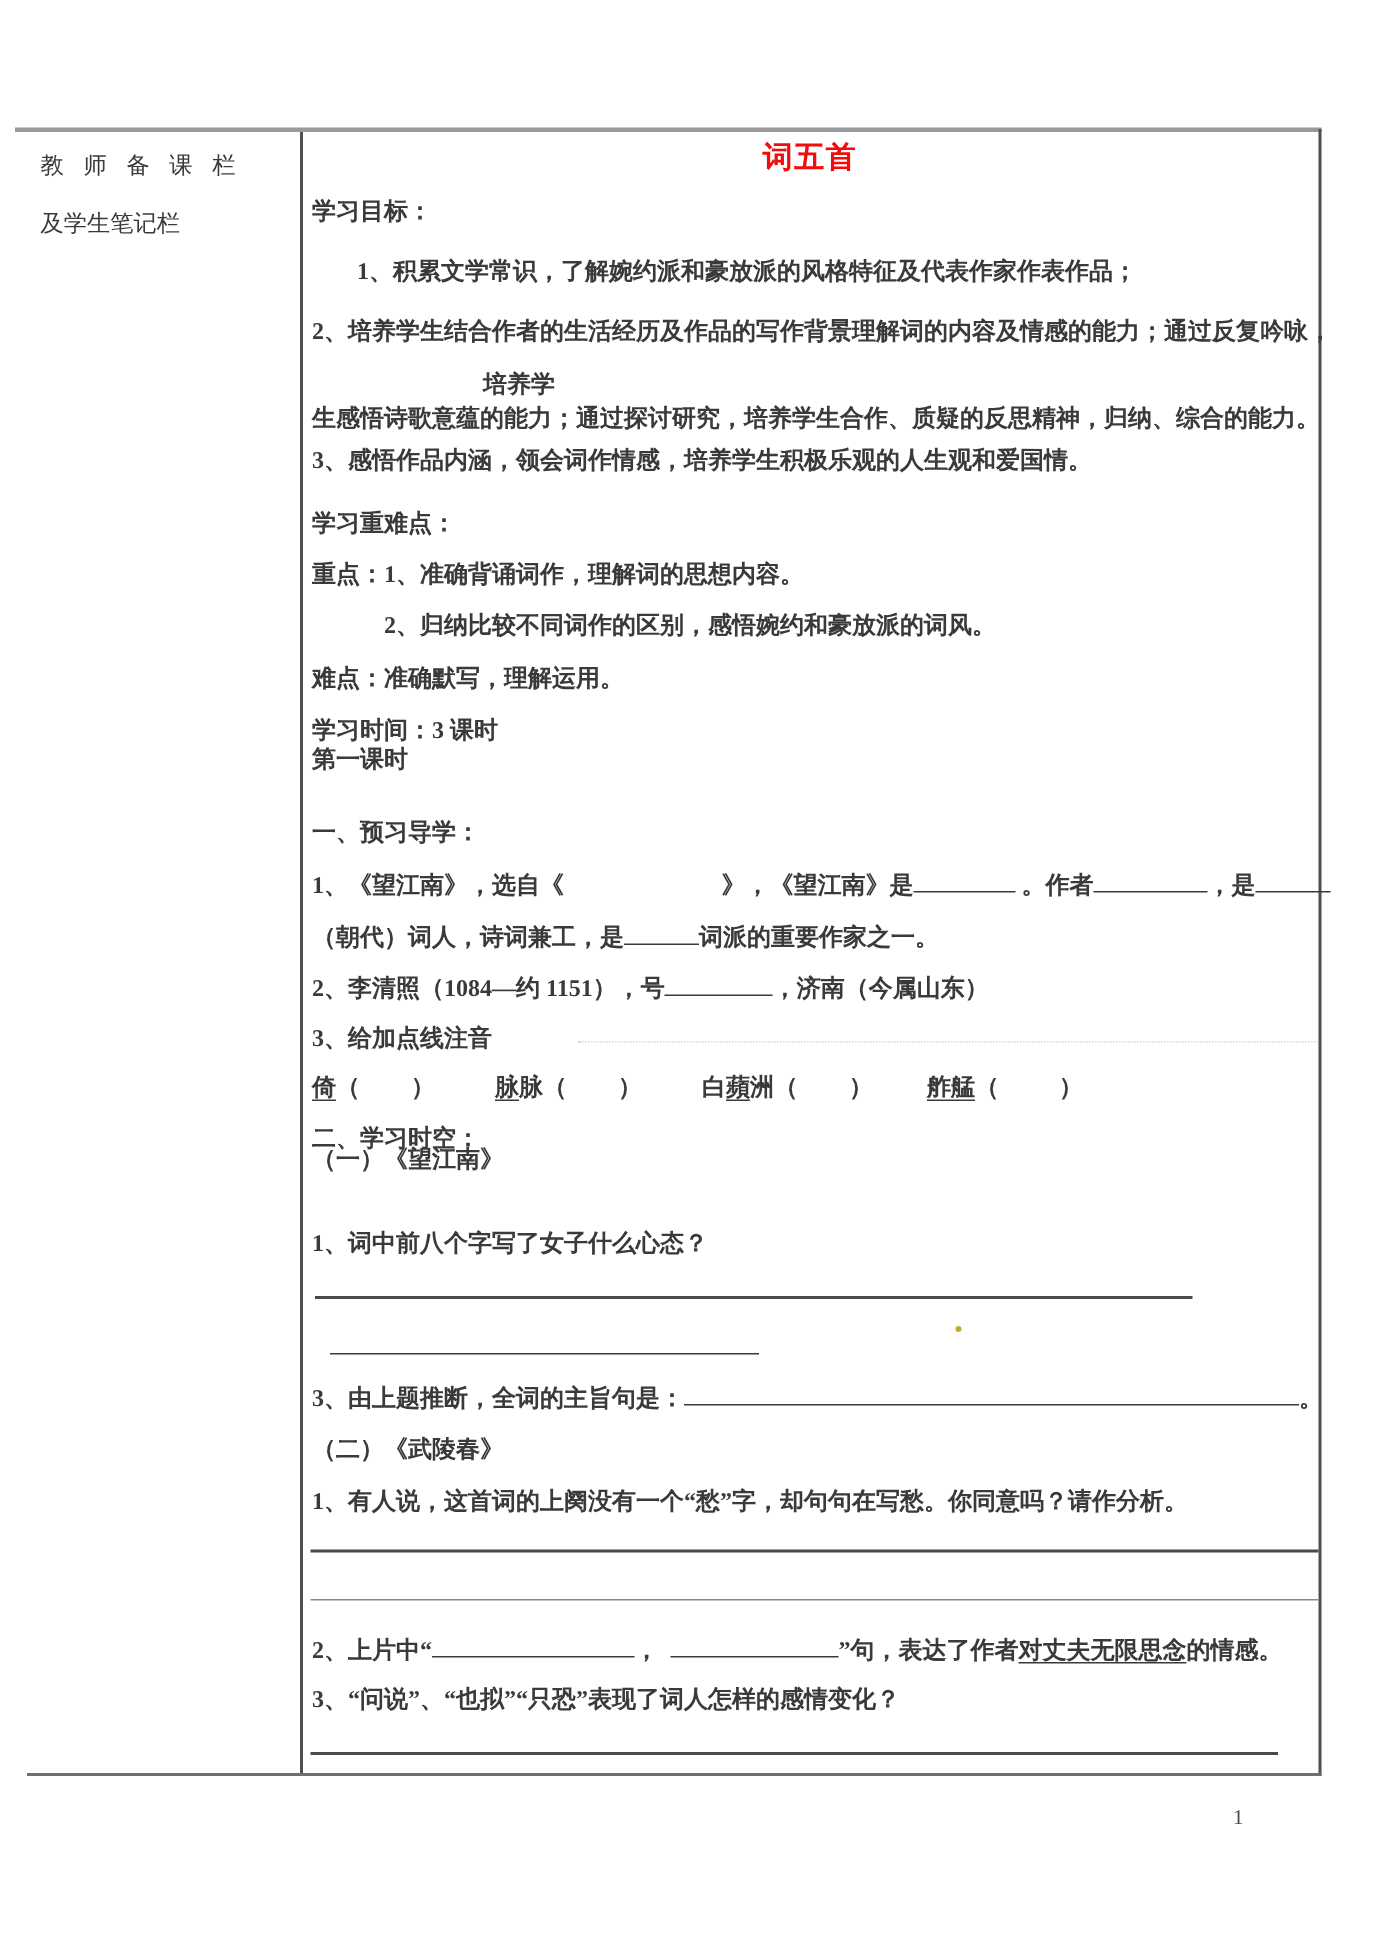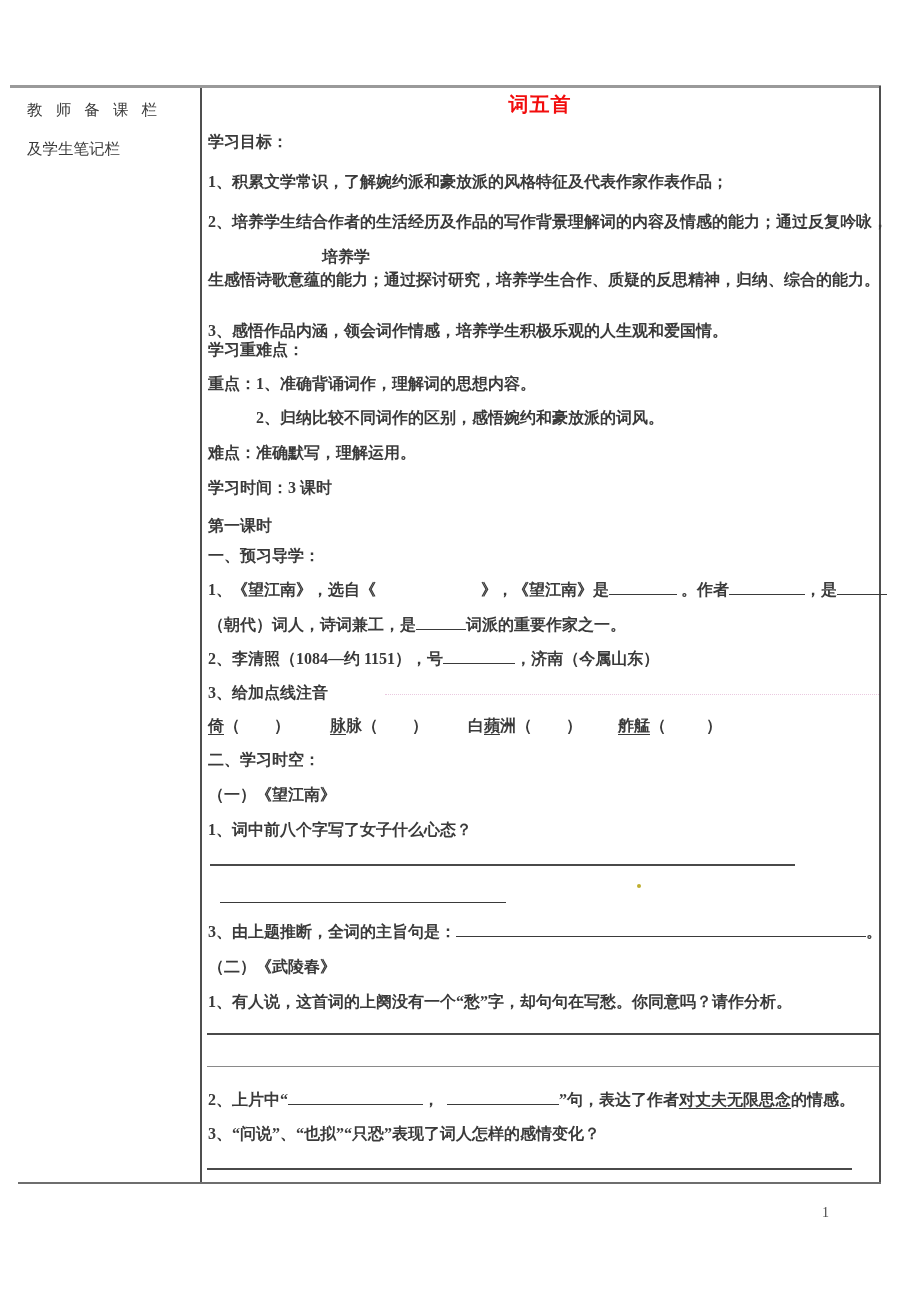--- a/index.html
+++ b/index.html
@@ -39,39 +39,39 @@
 <div class="abs col-divider"></div>
 <div class="abs bottom-border"></div>
 
 <div class="abs leftcol-1">教 师 备 课 栏</div>
 <div class="abs leftcol-2">及学生笔记栏</div>
 
 <div class="abs doc-title">词五首</div>
 
 <div id="content-lines">
     <div class="line" style="top: 132px;"><span>学习目标：</span></div>
-    <div class="line" style="top: 172px;"><span>1、积累文学常识，了解婉约派和豪放派的风格特征及代表作家作表作品；</span></div>
+    <div class="line" style="top: 172px; margin-left: 30px;"><span>1、积累文学常识，了解婉约派和豪放派的风格特征及代表作家作表作品；</span></div>
     <div class="line" style="top: 212px; text-align: right;"><span>2、培养学生结合作者的生活经历及作品的写作背景理解词的内容及情感的能力；通过反复吟咏，</span></div>
     <div class="line" style="top: 247px; left: 322px;"><span>培养学</span></div>
     <div class="line" style="top: 270px;"><span>生感悟诗歌意蕴的能力；通过探讨研究，培养学生合作、质疑的反思精神，归纳、综合的能力。</span></div>
-    <div class="line" style="top: 321px;"><span>3、感悟作品内涵，领会词作情感，培养学生积极乐观的人生观和爱国情。</span></div>
+    <div class="line" style="top: 298px;"><span>3、感悟作品内涵，领会词作情感，培养学生积极乐观的人生观和爱国情。</span></div>
     <div class="line" style="top: 340px;"><span>学习重难点：</span></div>
     <div class="line" style="top: 374px;"><span>重点：1、准确背诵词作，理解词的思想内容。</span></div>
     <div class="line" style="top: 408px; left: 256px;"><span>2、归纳比较不同词作的区别，感悟婉约和豪放派的词风。</span></div>
     <div class="line" style="top: 443px;"><span>难点：准确默写，理解运用。</span></div>
     <div class="line" style="top: 478px; text-align: right;"><span>学习时间：3 课时</span></div>
-    <div class="line" style="top: 516px;"><span>第一课时</span></div>
+    <div class="line" style="top: 497px;"><span>第一课时</span></div>
     <div class="line" style="top: 546px;"><span>一、预习导学：</span></div>
     <div class="line" style="top: 580px;"><span>1、《望江南》，选自《</span><span class="gap" style="width: 105px;"></span><span>》，《望江南》是</span><span class="blank" style="width: 68px;"></span><span> 。作者</span><span class="blank" style="width: 76px;"></span><span>，是</span><span class="blank" style="width: 50px;"></span></div>
     <div class="line" style="top: 615px;"><span>（朝代）词人，诗词兼工，是</span><span class="blank" style="width: 50px;"></span><span>词派的重要作家之一。</span></div>
     <div class="line" style="top: 649px; text-align: center;"><span>2、李清照（1084—约 1151），号</span><span class="blank" style="width: 72px;"></span><span>，济南（今属山东）</span></div>
     <div class="line" style="top: 683px;"><span>3、给加点线注音</span></div>
     <div class="line" style="top: 716px;"><span class="u">倚</span><span>（</span><span class="gap" style="width: 34px;"></span><span>）</span><span class="gap" style="width: 40px;"></span><span class="u">脉</span><span>脉（</span><span class="gap" style="width: 34px;"></span><span>）</span><span class="gap" style="width: 40px;"></span><span>白</span><span class="u">蘋</span><span>洲（</span><span class="gap" style="width: 34px;"></span><span>）</span><span class="gap" style="width: 36px;"></span><span class="u">舴艋</span><span>（</span><span class="gap" style="width: 40px;"></span><span>）</span></div>
     <div class="line" style="top: 750px;"><span>二、学习时空：</span></div>
-    <div class="line" style="top: 785px;"><span>（一）《望江南》</span></div>
+    <div class="line" style="top: 764px;"><span>（一）《望江南》</span></div>
     <div class="line" style="top: 820px;"><span>1、词中前八个字写了女子什么心态？</span></div>
     <div class="hrule" style="top: 864px; left: 210px; width: 585px;"></div>
     <div class="line" style="top: 888px;"><span class="gap" style="width: 12px;"></span><span class="blank" style="width: 286px;"></span></div>
     <div class="line" style="top: 922px;"><span>3、由上题推断，全词的主旨句是：</span><span class="blank" style="width: 410px;"></span><span>。</span></div>
     <div class="line" style="top: 957px;"><span>（二）《武陵春》</span></div>
     <div class="line" style="top: 992px;"><span>1、有人说，这首词的上阕没有一个“愁”字，却句句在写愁。你同意吗？请作分析。</span></div>
     <div class="hrule" style="top: 1033px; left: 207px; width: 672px;"></div>
     <div class="hrule light" style="top: 1066px; left: 207px; width: 672px;"></div>
     <div class="line" style="top: 1090px;"><span>2、上片中“</span><span class="blank" style="width: 135px;"></span><span>，</span><span class="gap" style="width: 8px;"></span><span class="blank" style="width: 112px;"></span><span>”句，表达了作者</span><span class="u">对丈夫无限思念</span><span>的情感。</span></div>
     <div class="line" style="top: 1124px;"><span>3、“问说”、“也拟”“只恐”表现了词人怎样的感情变化？</span></div>

